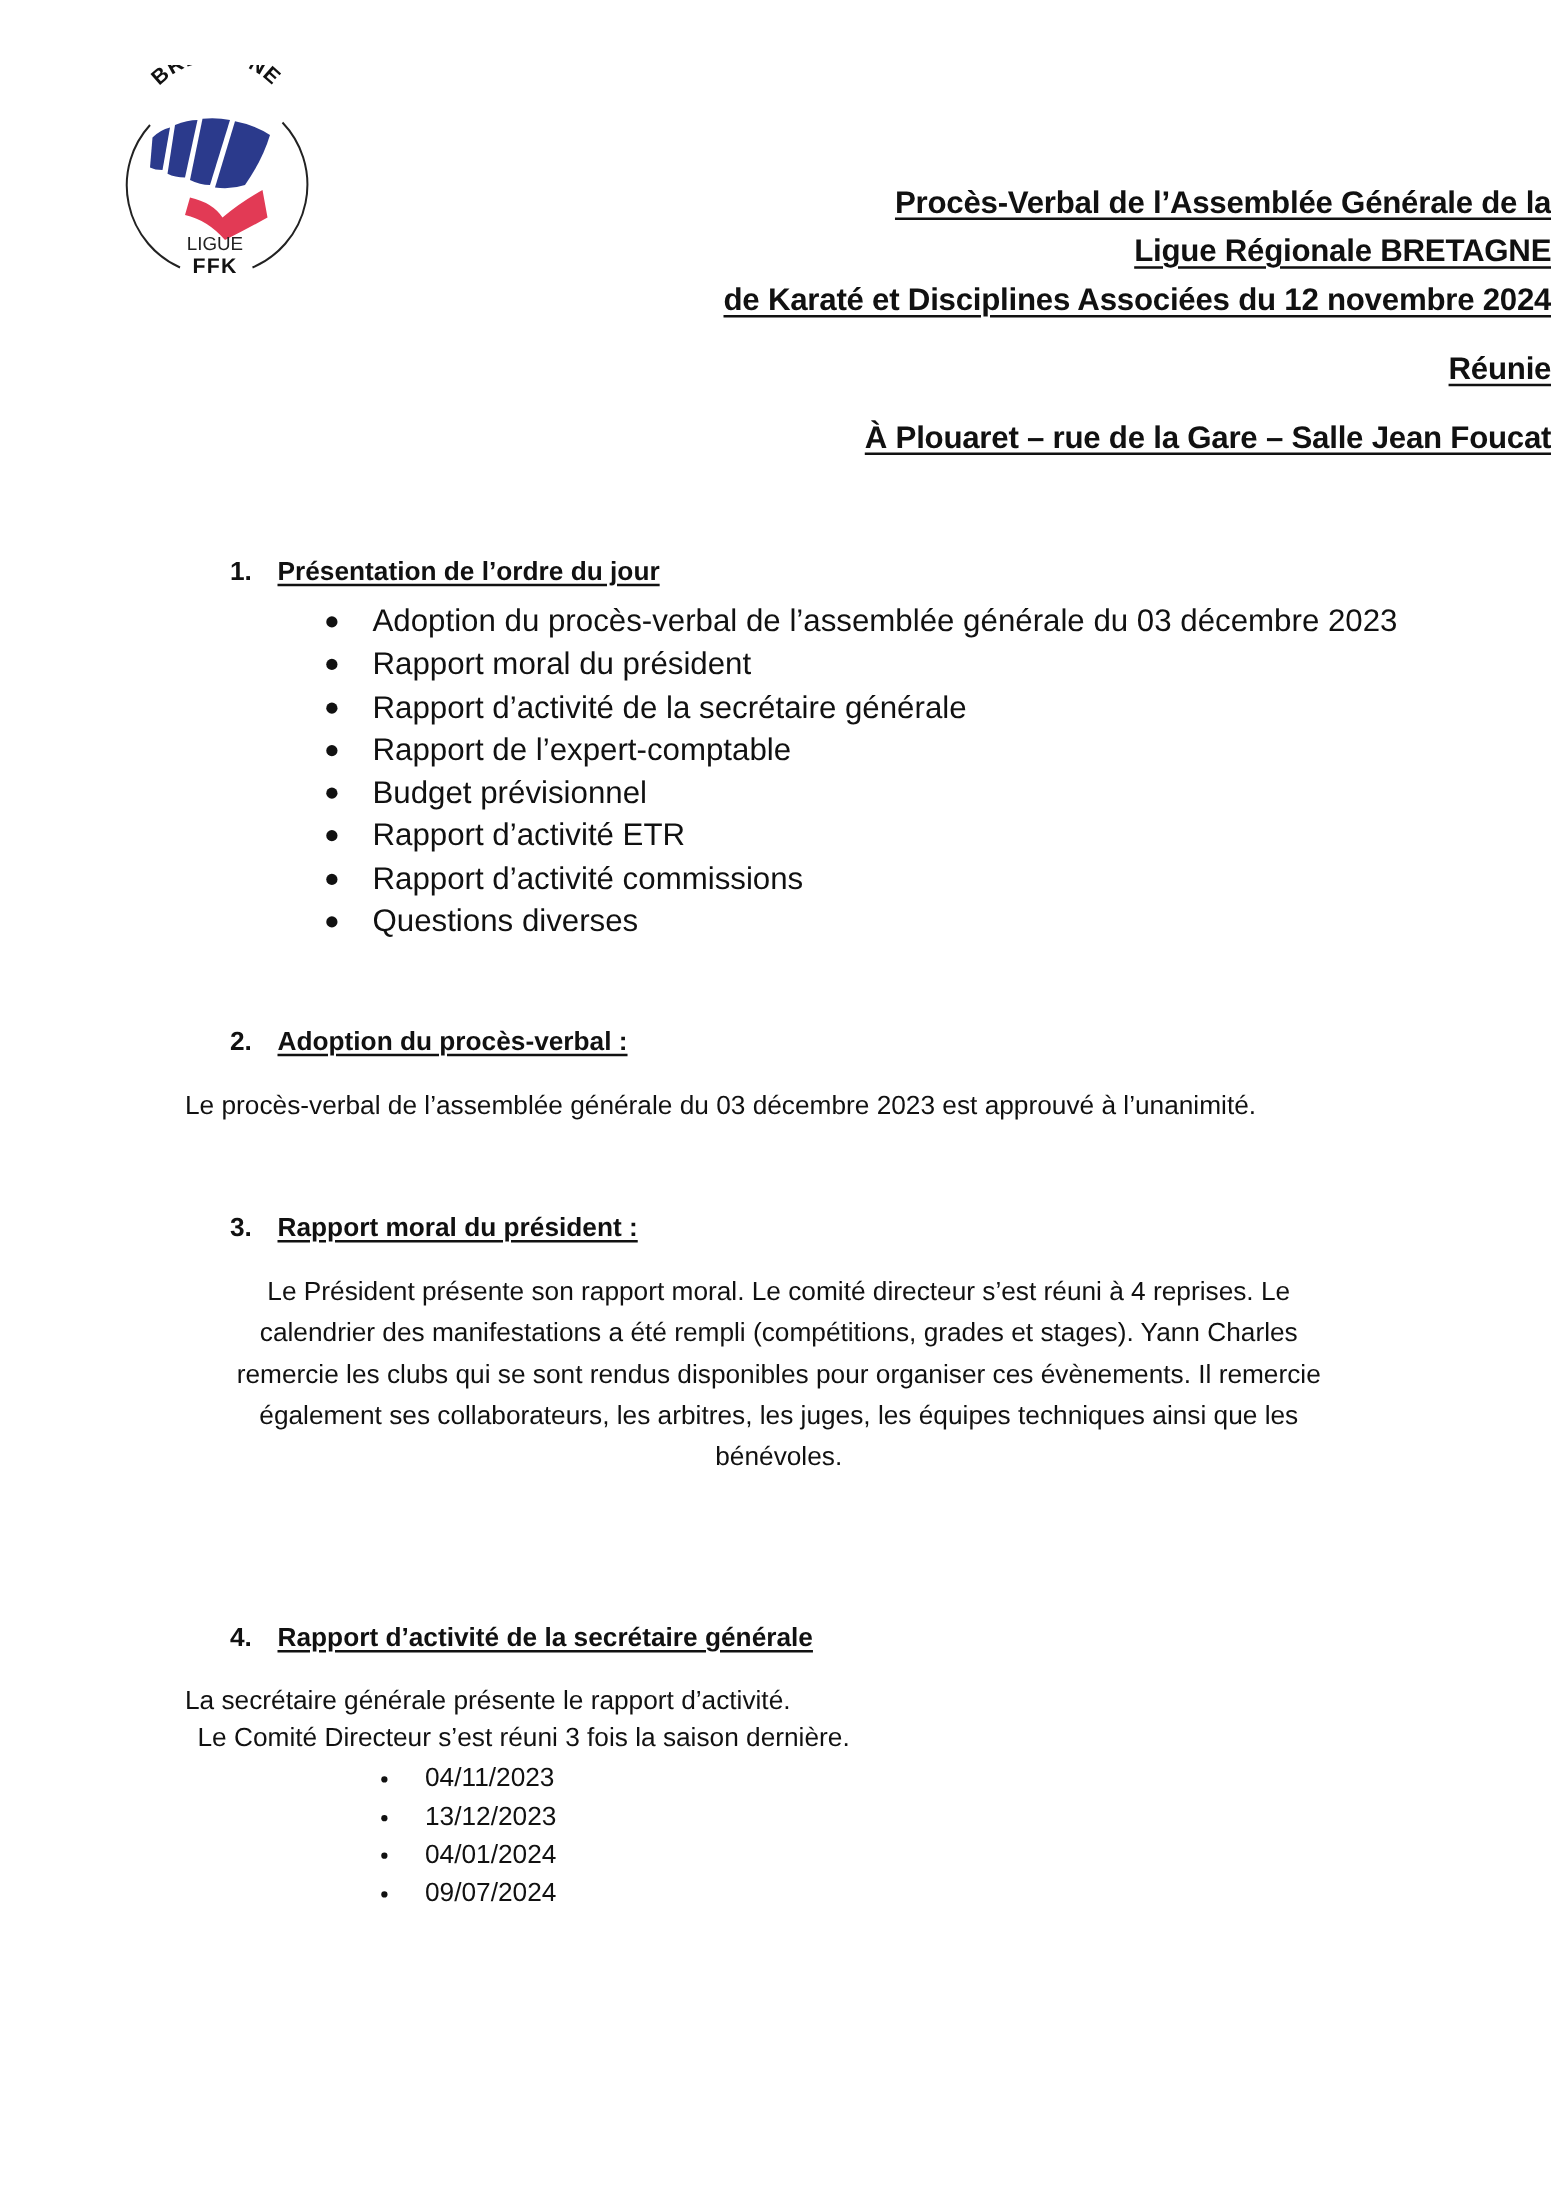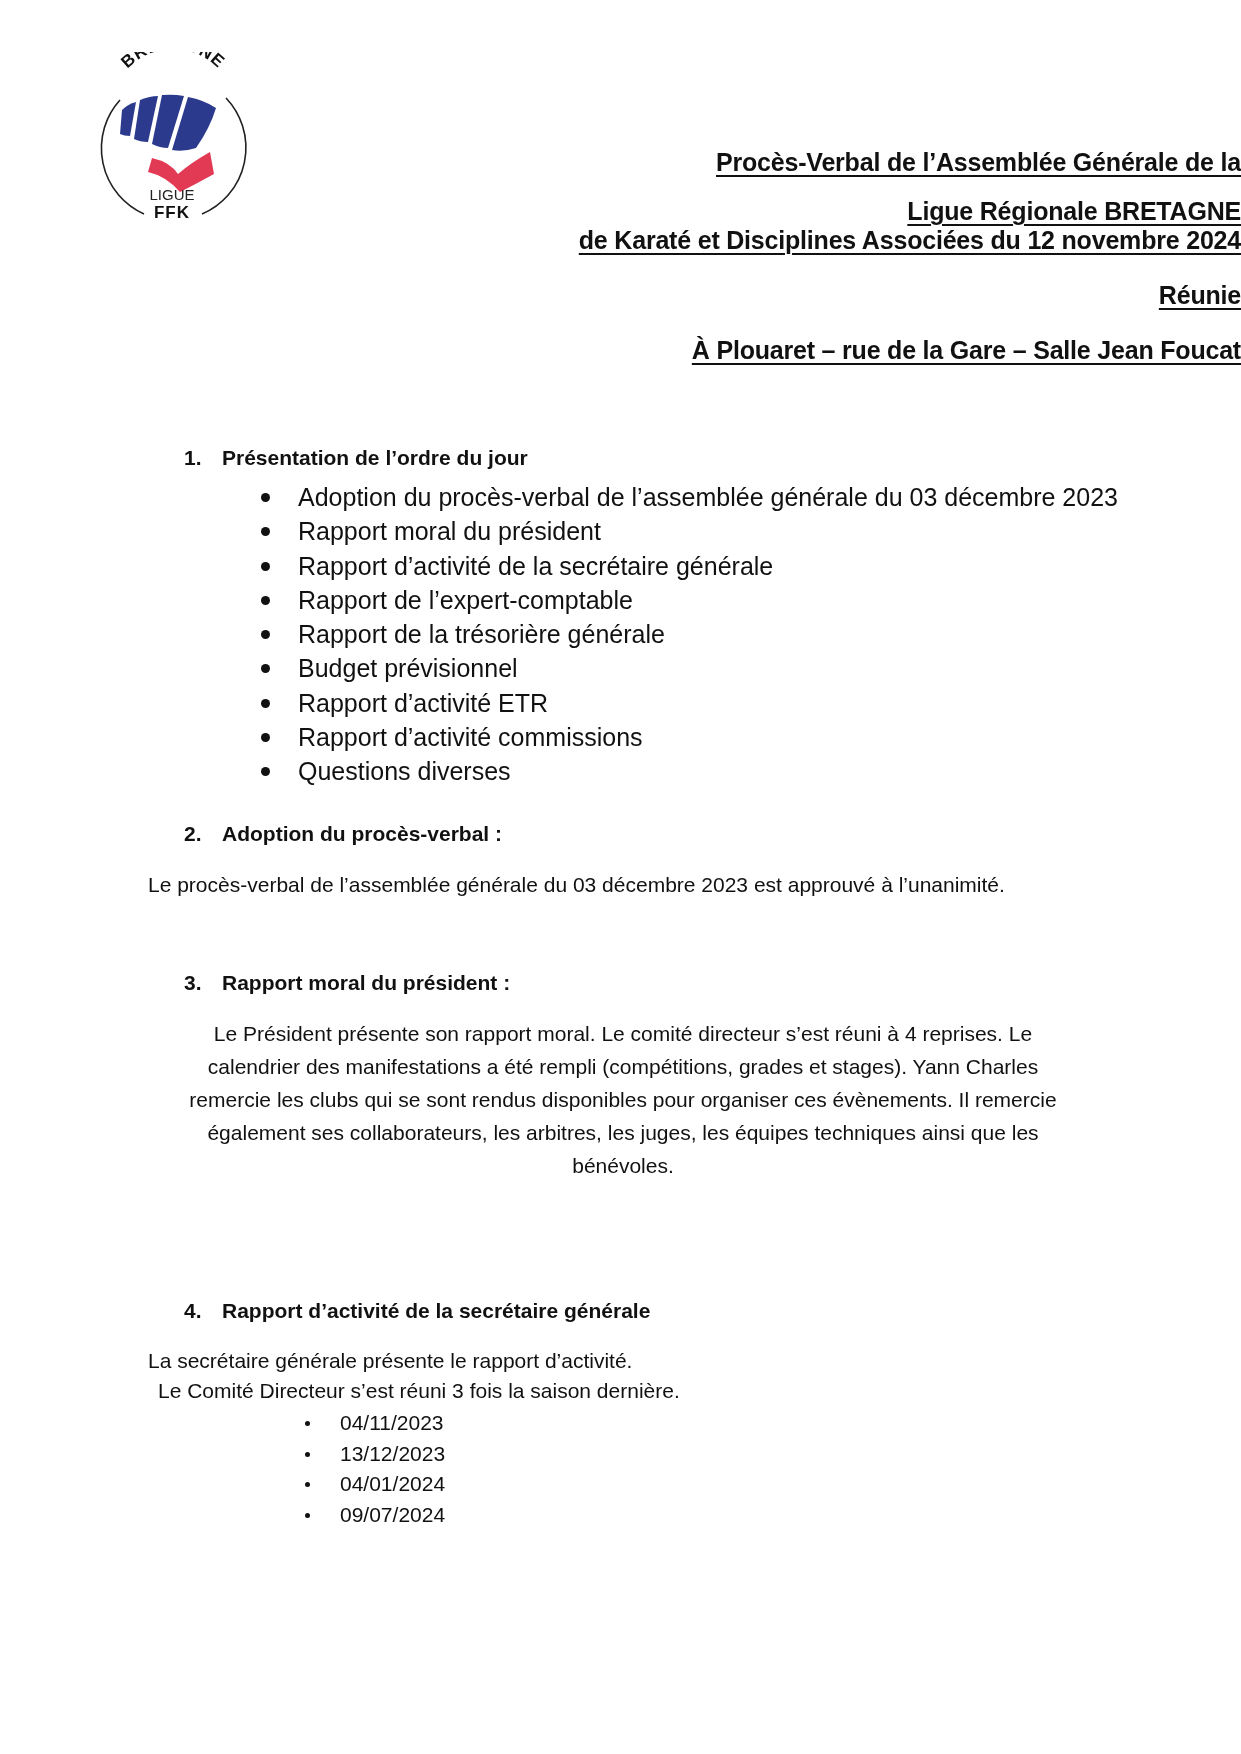--- a/index.html
+++ b/index.html
@@ -57,20 +57,21 @@
     position: absolute;
     font-weight: bold;
     font-size: 21px;
     white-space: nowrap;
   }
   .section-head .num {
     display: inline-block;
     width: 38px;
   }
   .section-head .label {
+    text-decoration: underline;
     text-decoration-thickness: 1.5px;
     text-underline-offset: 3px;
   }
 
   .agenda {
     position: absolute;
     left: 258px;
     top: 480px;
     margin: 0;
     padding: 0;
@@ -157,21 +158,21 @@
 
       <text x="80" y="148" text-anchor="middle" font-family="Liberation Sans, DejaVu Sans, sans-serif" font-size="15" fill="#222">LIGUE</text>
       <text x="80" y="166" text-anchor="middle" font-family="Liberation Sans, DejaVu Sans, sans-serif" font-weight="bold" font-size="17" fill="#111" letter-spacing="1">FFK</text>
     </svg>
   </div>
 
   <div class="title-block">
     <div class="line" style="top:148px;">
       <span>Procès-Verbal de l’Assemblée Générale de la</span>
     </div>
-    <div class="line" style="top:187px;margin-top:10px;">
+    <div class="line" style="top:187px;">
       <span>Ligue Régionale BRETAGNE</span>
     </div>
     <div class="line" style="top:226px;">
       <span>de Karaté et Disciplines Associées du 12 novembre 2024</span>
     </div>
     <div class="line" style="top:281px;">
       <span>Réunie</span>
     </div>
     <div class="line" style="top:336px;">
       <span>À Plouaret – rue de la Gare – Salle Jean Foucat</span>
@@ -179,21 +180,20 @@
   </div>
 
   <div class="section-head" style="left:184px; top:446px;">
     <span class="num">1.</span><span class="label">Présentation de l’ordre du jour</span>
   </div>
   <ul class="agenda">
     <li><span class="bullet"></span><span>Adoption du procès-verbal de l’assemblée générale du 03 décembre 2023</span></li>
     <li><span class="bullet"></span><span>Rapport moral du président</span></li>
     <li><span class="bullet"></span><span>Rapport d’activité de la secrétaire générale</span></li>
     <li><span class="bullet"></span><span>Rapport de l’expert-comptable</span></li>
-    <li><span class="bullet"></span><span>Rapport de la trésorière générale</span></li>
     <li><span class="bullet"></span><span>Budget prévisionnel</span></li>
     <li><span class="bullet"></span><span>Rapport d’activité ETR</span></li>
     <li><span class="bullet"></span><span>Rapport d’activité commissions</span></li>
     <li><span class="bullet"></span><span>Questions diverses</span></li>
   </ul>
 
   <div class="section-head" style="left:184px; top:822px;">
     <span class="num">2.</span><span class="label">Adoption du procès-verbal :</span>
   </div>
   <div class="para" style="top:868px;">Le procès-verbal de l’assemblée générale du 03 décembre 2023 est approuvé à l’unanimité.</div>

